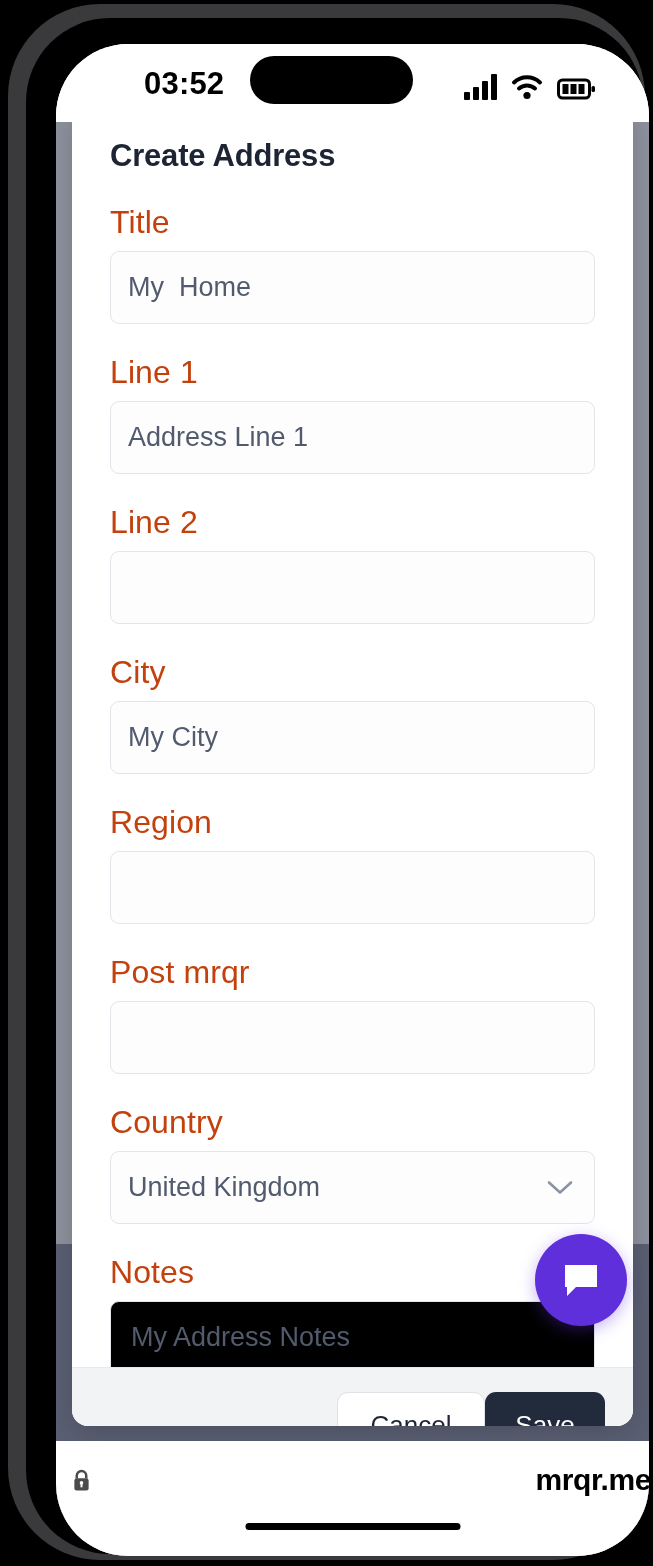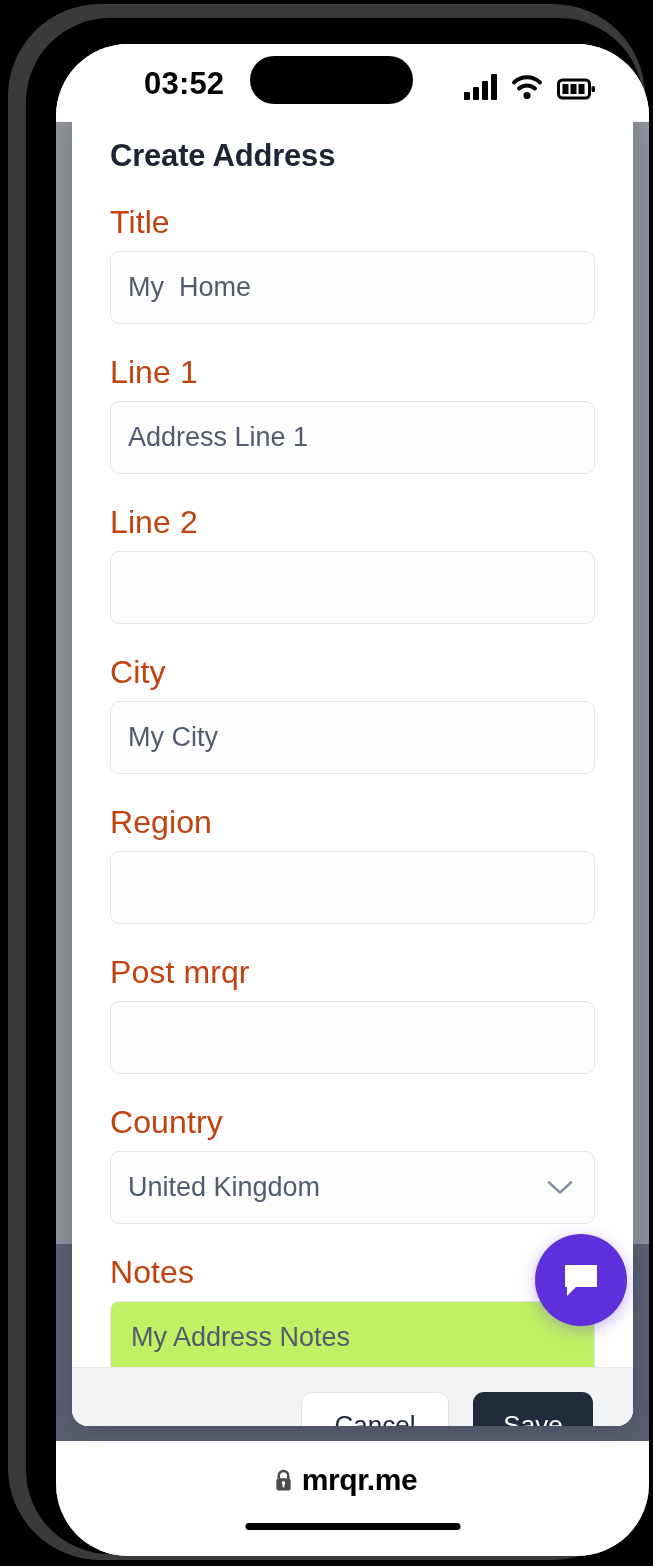--- a/index.html
+++ b/index.html
@@ -143,26 +143,26 @@
     left: 0;
     top: 1397px;
     width: 593px;
     height: 115px;
     background: #ffffff;
     z-index: 50;
   }
 
   #url-display {
     position: absolute;
-    left: 0;
+    left: 16px;
     top: 22px;
     width: 579px;
     display: flex;
     align-items: center;
-    justify-content: center;
+    justify-content: space-between;
     gap: 9px;
   }
 
   #url-text {
     font-size: 30px;
     font-weight: bold;
     color: #000000;
     letter-spacing: -0.4px;
   }
 
@@ -244,21 +244,21 @@
     top: 50%;
     transform: translateY(-50%);
     width: 26px;
     height: 15px;
     pointer-events: none;
   }
 
   .field-textarea {
     width: 100%;
     height: 88px;
-    background: #bef264;
+    background: #000000;
     border: 1.5px solid #e3e5ea;
     border-radius: 9px;
     font-size: 27px;
     color: #525b6d;
     font-family: "Liberation Sans", sans-serif;
     padding: 19px 20px;
     outline: none;
     resize: none;
     line-height: 1.2;
   }
@@ -268,22 +268,21 @@
     position: absolute;
     left: 0;
     bottom: 0;
     width: 561px;
     height: 59px;
     background: #f2f3f5;
     border-top: 1px solid #e9eaee;
     display: flex;
     align-items: flex-start;
     justify-content: flex-end;
-    gap: 24px;
-    padding: 24px 40px 0 0;
+    padding: 24px 28px 0 0;
   }
 
   #btn-cancel {
     width: 148px;
     height: 66px;
     background: #ffffff;
     border: 1.5px solid #dfe1e6;
     border-radius: 11px;
     font-size: 26px;
     color: #1d2433;

